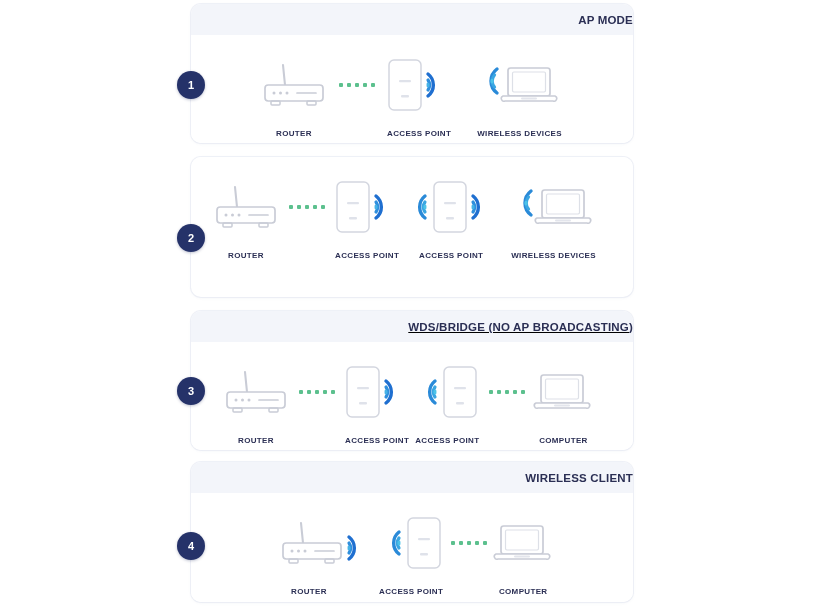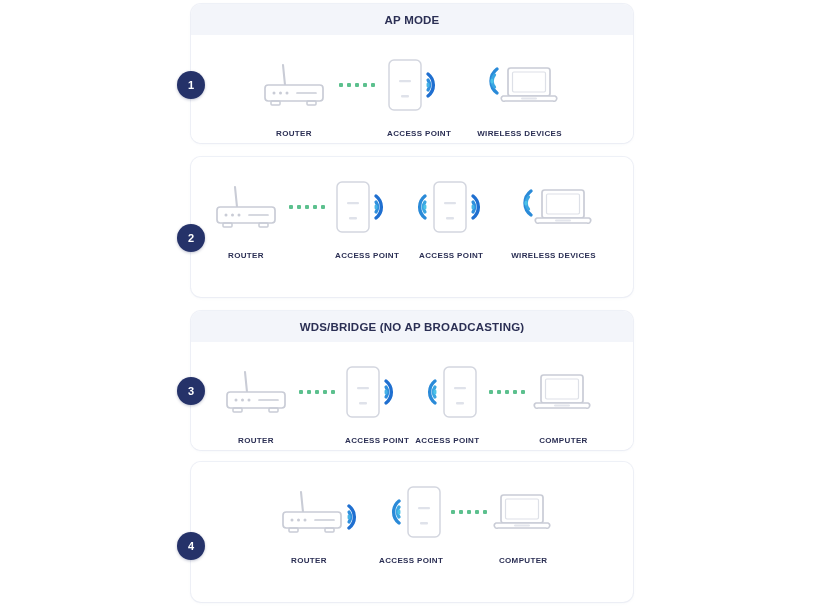--- a/index.html
+++ b/index.html
@@ -14,21 +14,21 @@
   .panel{
     position:absolute;
     background:#ffffff;
     border-radius:10px;
     box-shadow:0 0 0 1px rgba(225,229,240,.55), 0 1px 3px rgba(140,150,180,.10);
     overflow:hidden;
   }
   .panel-header{
     height:31px;
     background:#f3f5fa;
-    display:flex;align-items:center;justify-content:center;
+    display:flex;align-items:center;justify-content:flex-end;
   }
   .panel-title{
     font-size:11.5px;
     font-weight:bold;
     letter-spacing:.2px;
     color:#2b2f54;
     text-transform:uppercase;
     white-space:nowrap;
   }
   .panel-body{
@@ -253,21 +253,21 @@
             </svg>
           </div>
           <div class="node-label">WIRELESS DEVICES</div>
         </div>
 
       </div>
     </div>
   </div>
   <div class="badge" style="left:177px;top:224px;">2</div>
 
-  <div class="panel" style="left:191px;top:311px;width:442px;height:139px;">
+  <div class="panel" style="left:191px;top:311px;width:442px;height:139px;text-decoration:underline;">
     <div class="panel-header">
       <div class="panel-title">WDS/BRIDGE (NO AP BROADCASTING)</div>
     </div>
     <div class="panel-body">
 
       <div class="flow" style="left:32px;top:20px;">
 
         <div class="node">
           <div class="node-art">
             <svg width="66" height="52" viewBox="0 0 66 52">
@@ -349,20 +349,23 @@
           </div>
           <div class="node-label">COMPUTER</div>
         </div>
 
       </div>
     </div>
   </div>
   <div class="badge" style="left:177px;top:377px;">3</div>
 
   <div class="panel" style="left:191px;top:462px;width:442px;height:140px;">
+    <div class="panel-header">
+      <div class="panel-title">WIRELESS CLIENT</div>
+    </div>
     <div class="panel-body">
 
       <div class="flow" style="left:88px;top:20px;">
 
         <div class="node">
           <div class="node-art">
             <svg width="92" height="52" viewBox="0 0 92 52">
               <line x1="22" y1="6" x2="24" y2="26" stroke="#c9ccd6" stroke-width="2.1" stroke-linecap="round"></line>
               <rect x="4" y="26" width="58" height="16" rx="3.2" fill="#ffffff" stroke="#c9ccd6" stroke-width="1.7"></rect>
               <circle cx="13" cy="34" r="1.5" fill="#c9ccd6"></circle>

